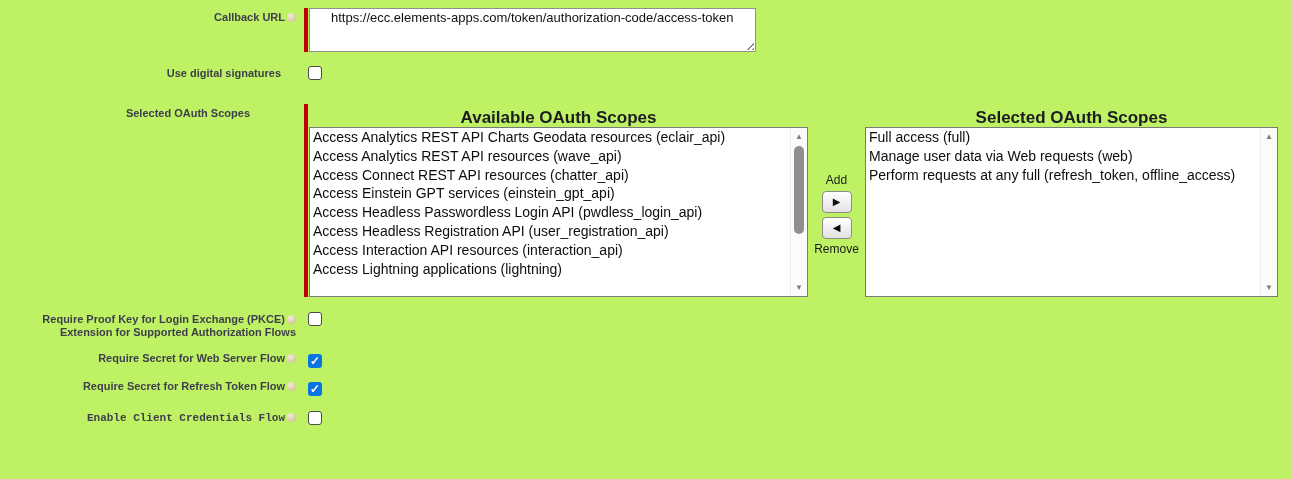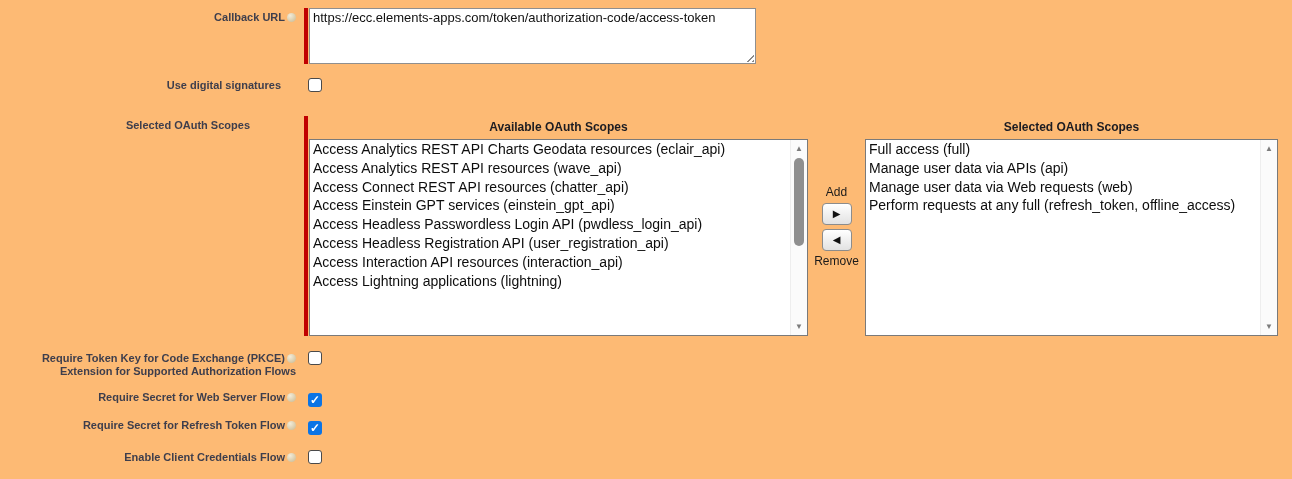--- a/index.html
+++ b/index.html
@@ -1,21 +1,21 @@
 <!DOCTYPE html>
 <html><head>
 <meta charset="utf-8">
 <style>
   * { box-sizing: border-box; margin: 0; padding: 0; }
   html,body { background:#fff; }
   .page {
     position: relative;
     width: 1292px;
     height: 479px;
-    background: #fdba74;
+    background: #bef264;
     font-family: "Liberation Sans", sans-serif;
     overflow: hidden;
   }
   .row { display: flex; align-items: stretch; }
   .label-cell {
     flex: 0 0 296px;
     width: 296px;
     text-align: right;
     font-size: 11px;
     font-weight: bold;
@@ -36,26 +36,26 @@
   .req-bar {
     flex: 0 0 4px;
     width: 4px;
     background: #c00000;
     margin-left: 8px;
   }
   
   .row-callback { margin-top: 8px; }
   .ta-wrap { position: relative; margin-left: 1px; }
   textarea.cb-url {
-    width: 447px; height: 56px;
+    width: 447px; height: 44px;
     border: 1px solid #8f8f8f;
     font-family: "Liberation Sans", sans-serif;
     font-size: 13px;
     color: #111;
-    padding: 1px 3px;
+    padding: 1px 21px;
     resize: none;
     outline: none;
     overflow: hidden;
     background: #fff;
     display: block;
   }
   .resize-handle {
     position: absolute;
     right: 2px; bottom: 2px;
     width: 10px; height: 10px;
@@ -89,27 +89,27 @@
   .row-digsig { margin-top: 12px; }
   
   .row-scopes { margin-top: 20px; }
   .duallist { display: flex; margin-left: 1px; }
   .dl-col-left  { width: 499px; }
   .dl-col-mid   { width: 57px; display: flex; flex-direction: column; align-items: center; padding-top: 69px; }
   .dl-col-right { width: 413px; }
   .dl-header {
     height: 23px;
     text-align: center;
-    font-size: 12px;
+    font-size: 17px;
     font-weight: bold;
     color: #1c1c22;
     padding-top: 4px;
   }
   .listbox {
-    height: 197px;
+    height: 170px;
     border: 1px solid #7a7a7a;
     background: #fff;
     position: relative;
     overflow: hidden;
   }
   .lb-items { padding-right: 17px; }
   .lb-item {
     font-size: 14px;
     line-height: 18.8px;
     color: #0d0d0d;
@@ -153,21 +153,21 @@
     line-height: 20px;
     margin-top: 4px;
     cursor: default;
     font-family: "DejaVu Sans", sans-serif;
   }
   .mid-label.remove { margin-top: 3px; }
   
   .row-pkce { margin-top: 13px; }
   .row-flow1 { margin-top: 10px; }
   .row-flow2 { margin-top: 8px; }
-  .row-flow3 { margin-top: 12px; }
+  .row-flow3 { margin-top: 12px; font-family: Liberation Mono, monospace; }
 </style>
 </head>
 <body>
 
 <div class="page">
 
   <div class="row row-callback">
     <div class="label-cell">
       <span>Callback URL</span><span class="help-orb"></span>
     </div>
@@ -220,37 +220,36 @@
         <div class="arrow-btn"><span>▶</span></div>
         <div class="arrow-btn"><span>◀</span></div>
         <div class="mid-label remove">Remove</div>
       </div>
 
       <div class="dl-col-right">
         <div class="dl-header">Selected OAuth Scopes</div>
         <div class="listbox">
           <div class="lb-items">
             <div class="lb-item">Full access (full)</div>
-            <div class="lb-item">Manage user data via APIs (api)</div>
             <div class="lb-item">Manage user data via Web requests (web)</div>
             <div class="lb-item">Perform requests at any full (refresh_token, offline_access)</div>
           </div>
           <div class="scrollbar">
             <div class="sb-arrow up">▲</div>
             <div class="sb-arrow down">▼</div>
           </div>
         </div>
       </div>
 
     </div>
   </div>
 
   <div class="row row-pkce">
     <div class="label-cell">
-      <span>Require Token Key for Code Exchange (PKCE)</span><span class="help-orb"></span><br>
+      <span>Require Proof Key for Login Exchange (PKCE)</span><span class="help-orb"></span><br>
       <span>Extension for Supported Authorization Flows</span>
     </div>
     <div class="cb-content">
       <span class="cb"></span>
     </div>
   </div>
 
   <div class="row row-flow1">
     <div class="label-cell">
       <span>Require Secret for Web Server Flow</span><span class="help-orb"></span>

